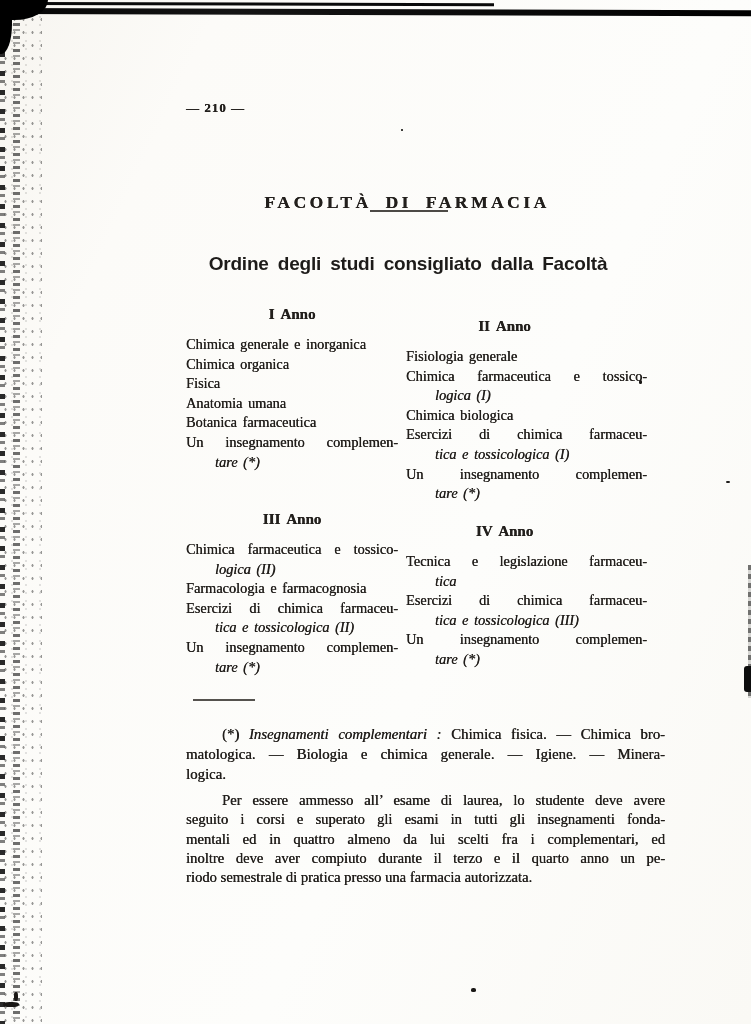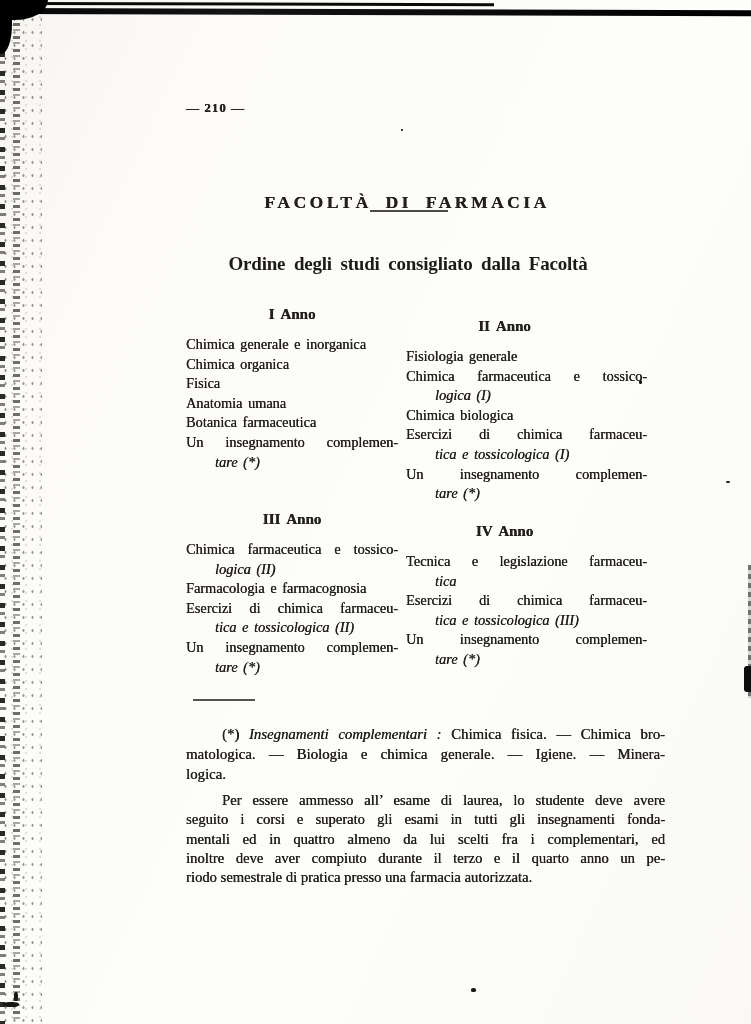--- a/index.html
+++ b/index.html
@@ -37,21 +37,21 @@
     border-radius:3px 0 0 3px; }
   .speck { position:absolute; background:#191715; border-radius:40%; }
 
   
   .pagenum { position:absolute; top:100px; left:186px; width:444px; text-align:left;
     font-weight:bold; font-size:13px; letter-spacing:1px; }
   .title { position:absolute; top:180px; left:185px; width:444px; text-align:center;
     font-weight:bold; font-size:17.5px; letter-spacing:3.5px; word-spacing:6px;margin-top:12px; }
   .title-rule { position:absolute; top:210px; left:370px; width:78px; height:2px; background:#4d4a46; }
   .subtitle { position:absolute; top:253px; left:120px; width:576px; text-align:center;
-    font-family:Liberation Serif, serif; font-weight:bold;
+    font-family:Liberation Sans, sans-serif; font-weight:bold;
     font-size:19px; letter-spacing:-0.2px; word-spacing:4px; color:#1d1b19; }
 
   .row { position:absolute; left:186px; width:479px; display:grid;
     grid-template-columns:212px 241px; column-gap:8px; }
   .row1 { top:305px; } .row2 { top:510px; }
   .yh { text-align:center; font-weight:bold; font-size:15px; line-height:19px;
     margin-bottom:11px; word-spacing:3px; }
   .colr .yh { padding-right:44px;margin-top:12px; }
   .item div { font-size:14.3px; line-height:19.6px; word-spacing:2px; }
   .item .l0 { white-space:nowrap; }

